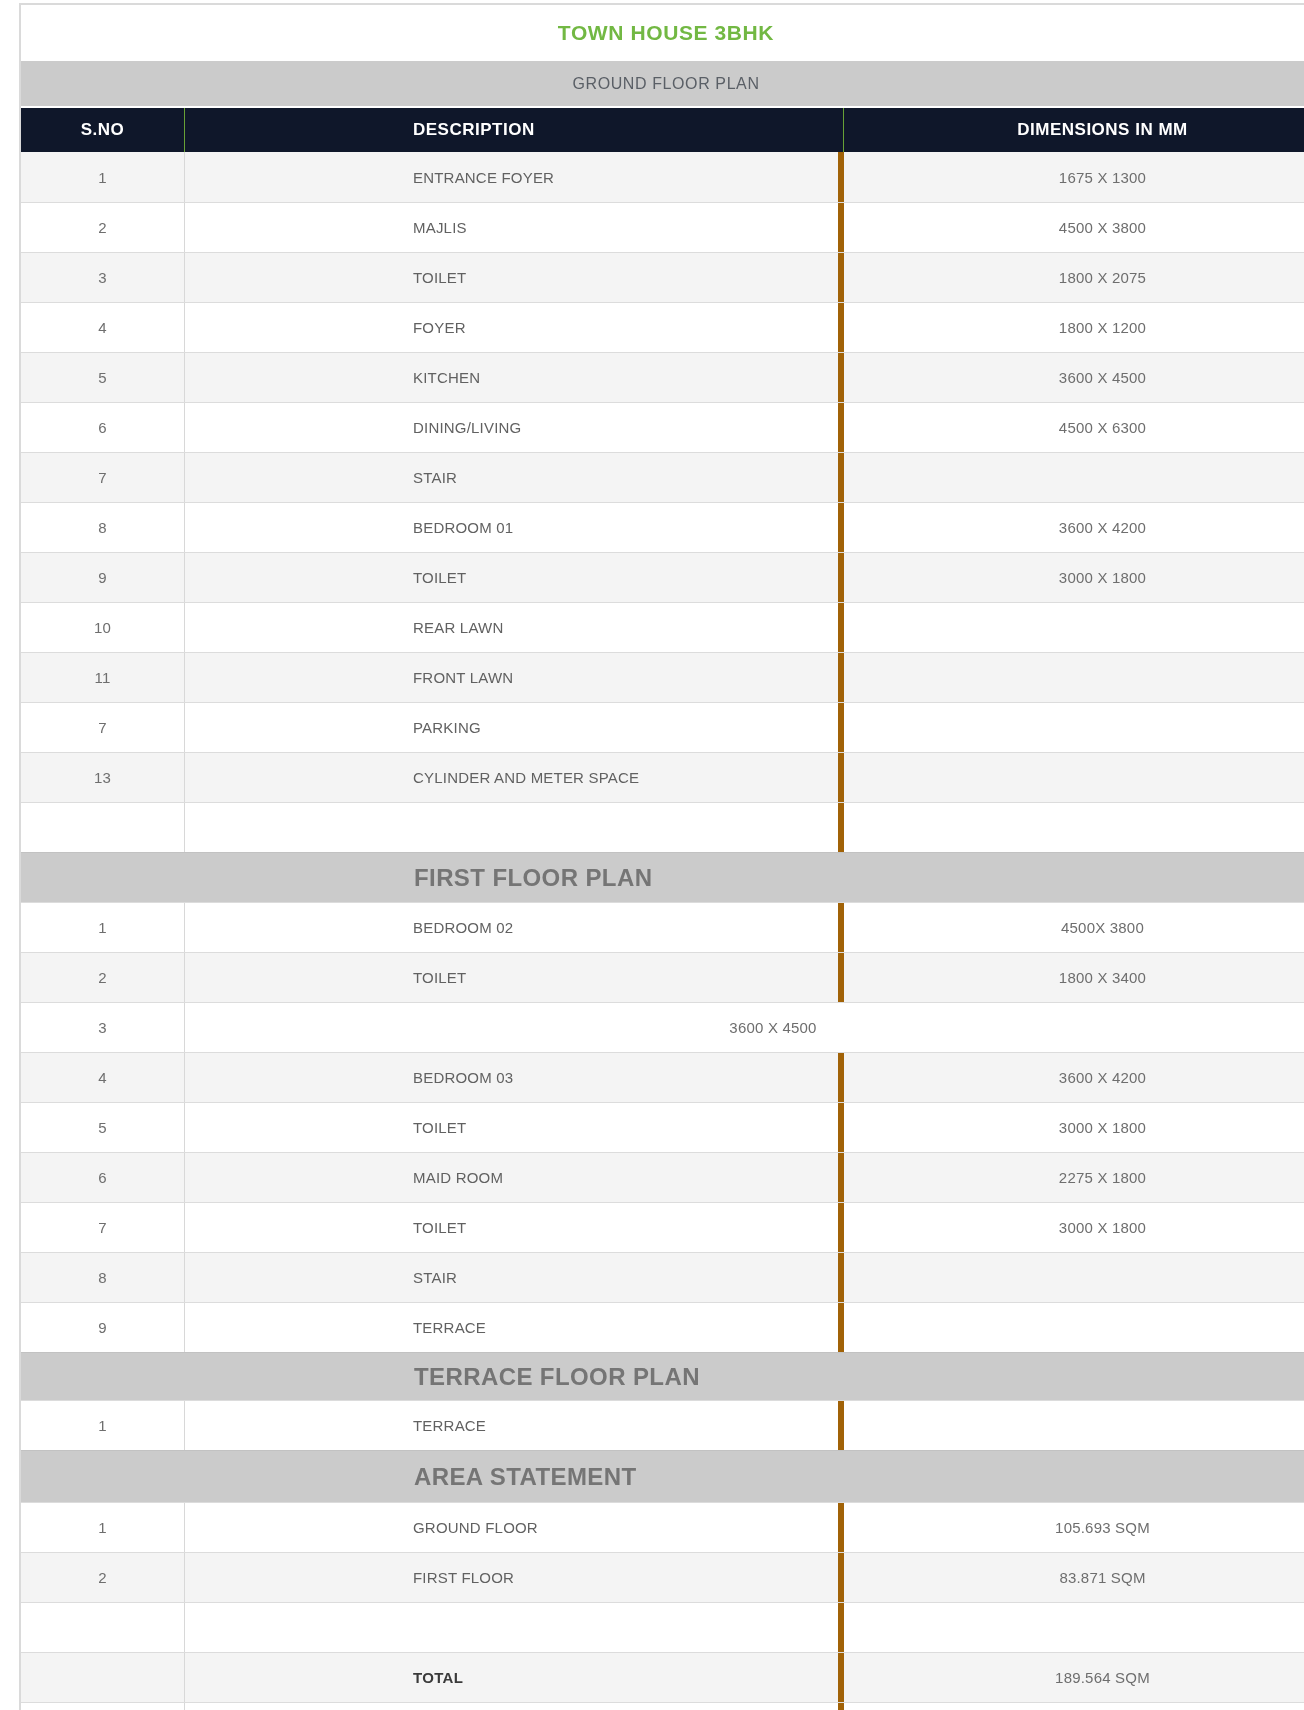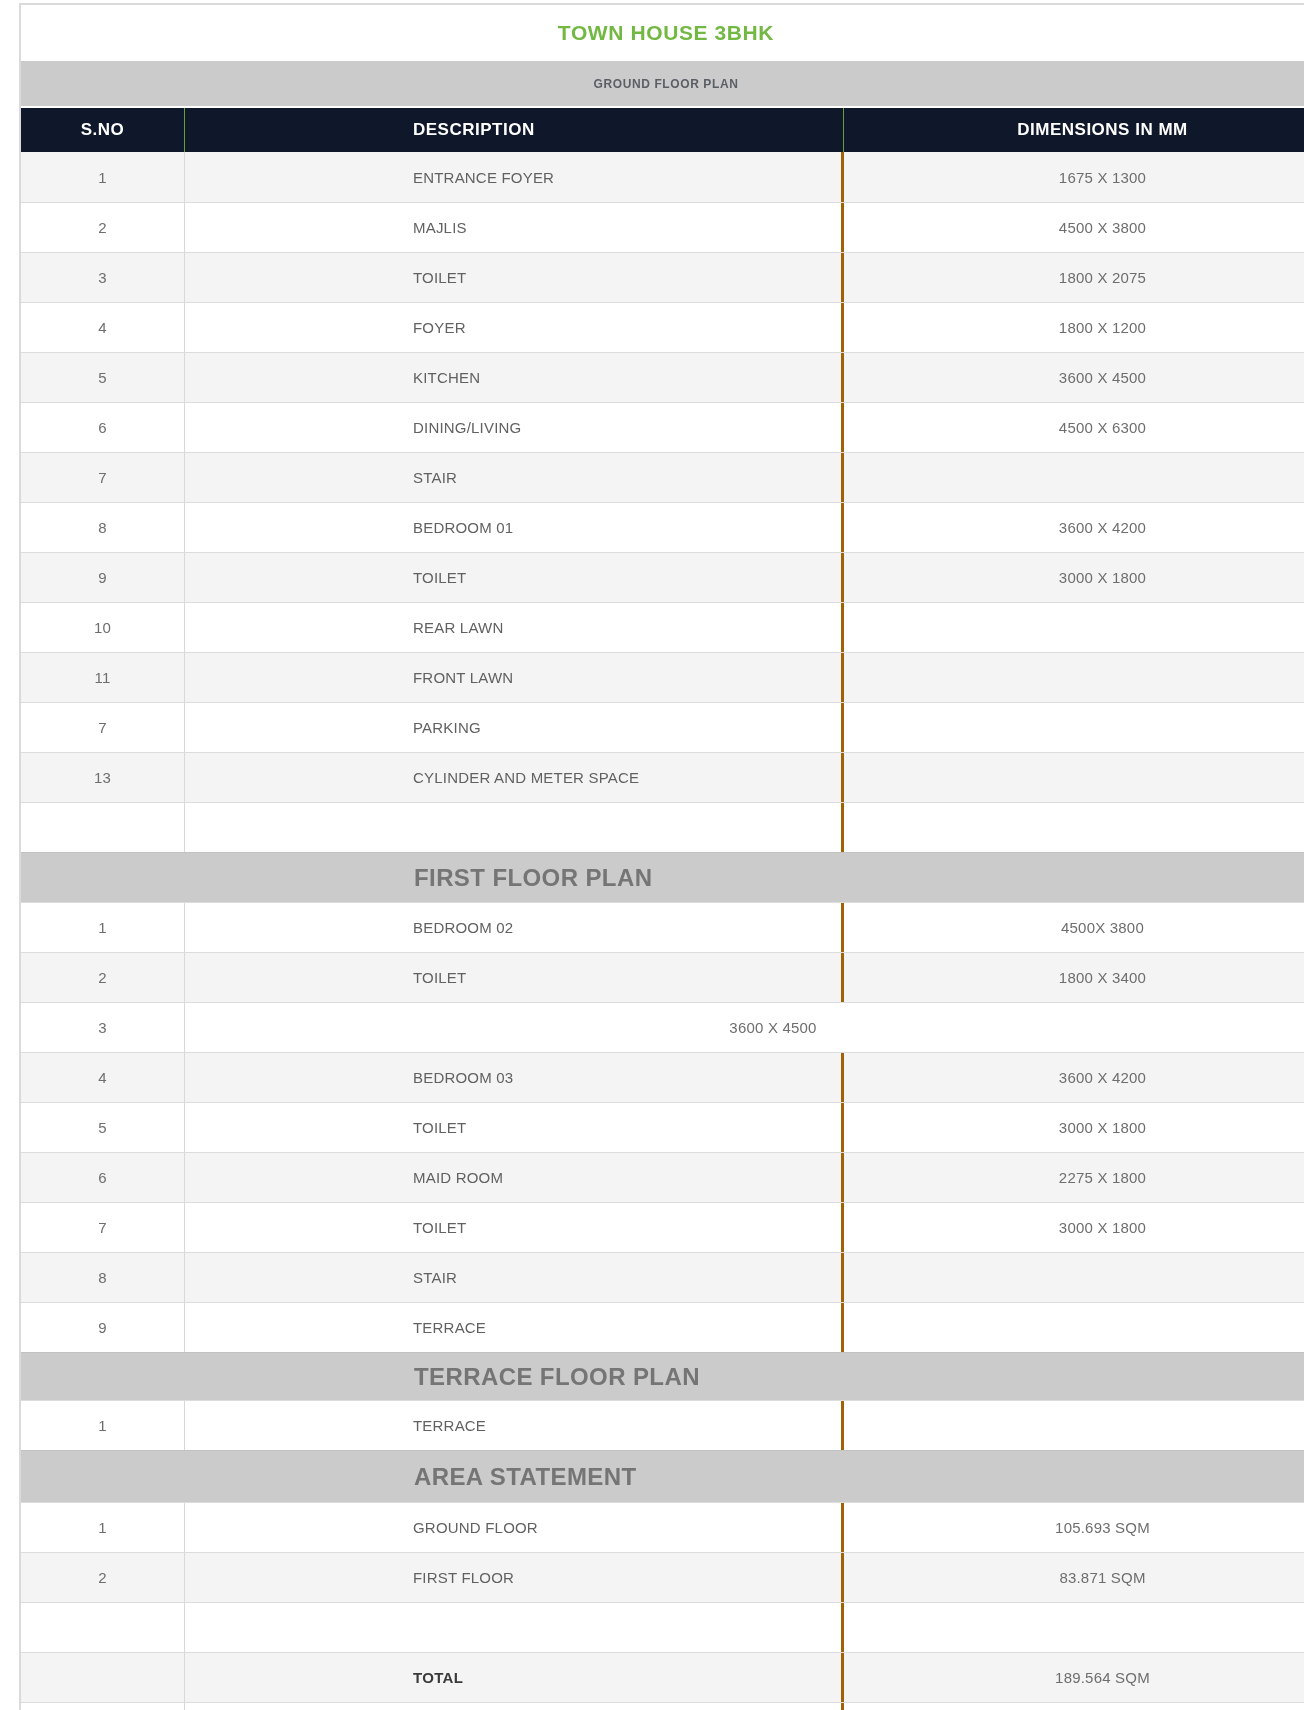--- a/index.html
+++ b/index.html
@@ -25,40 +25,40 @@
   .title-text {
     color:#72b843; font-size:21px; font-weight:bold; letter-spacing:0.6px;
   }
 
   
   .small-band {
     height:47px; background:#cbcbcb; border-bottom:2px solid #ffffff;
     align-items:center; justify-content:center;
   }
   .small-band span {
-    color:#5a5f66; font-size:12px; font-weight:bold; letter-spacing:0.6px;
+    color:#5a5f66; font-size:16px; font-weight:normal; letter-spacing:0.6px;
   }
 
   
   .header-row { height:44px; background:#0f172a; }
   .header-row .cell {
     display:flex; align-items:center; color:#ffffff; font-weight:bold;
     font-size:17px; letter-spacing:0.5px;
   }
   .h-sno  { width:164px; justify-content:center; border-right:1px solid #67a136; }
   .h-desc { width:659px; padding-left:228px; border-right:1px solid #67a136; }
   .h-dim  { flex:1; padding-left:50px; justify-content:center; }
 
   
   .body-row { height:50px; background:#ffffff; border-top:1px solid #dcdcdc; }
   .body-row.first { border-top:none; }
   .body-row.shaded { background:#f4f4f4; }
   .body-row .cell { display:flex; align-items:center; font-size:15px; letter-spacing:0.2px; }
   .c-sno  { width:164px; justify-content:center; color:#6e6e6e; border-right:1px solid #d8d8d8; }
-  .c-desc { width:659px; padding-left:228px; color:#616161; border-right:3px solid #a16207; }
+  .c-desc { width:659px; padding-left:228px; color:#616161; border-right:6px solid #a16207; }
   .c-dim  { flex:1; padding-left:50px; justify-content:center; color:#6e6e6e; }
   .body-row.bold .c-desc { font-weight:bold; color:#3a3a3a; letter-spacing:0.3px; }
 
   
   .section-band {
     height:50px; background:#cbcbcb; display:flex; align-items:center;
     border-top:1px solid #c2c2c2;
   }
   .section-band span {
     padding-left:228px; margin-left:165px;

